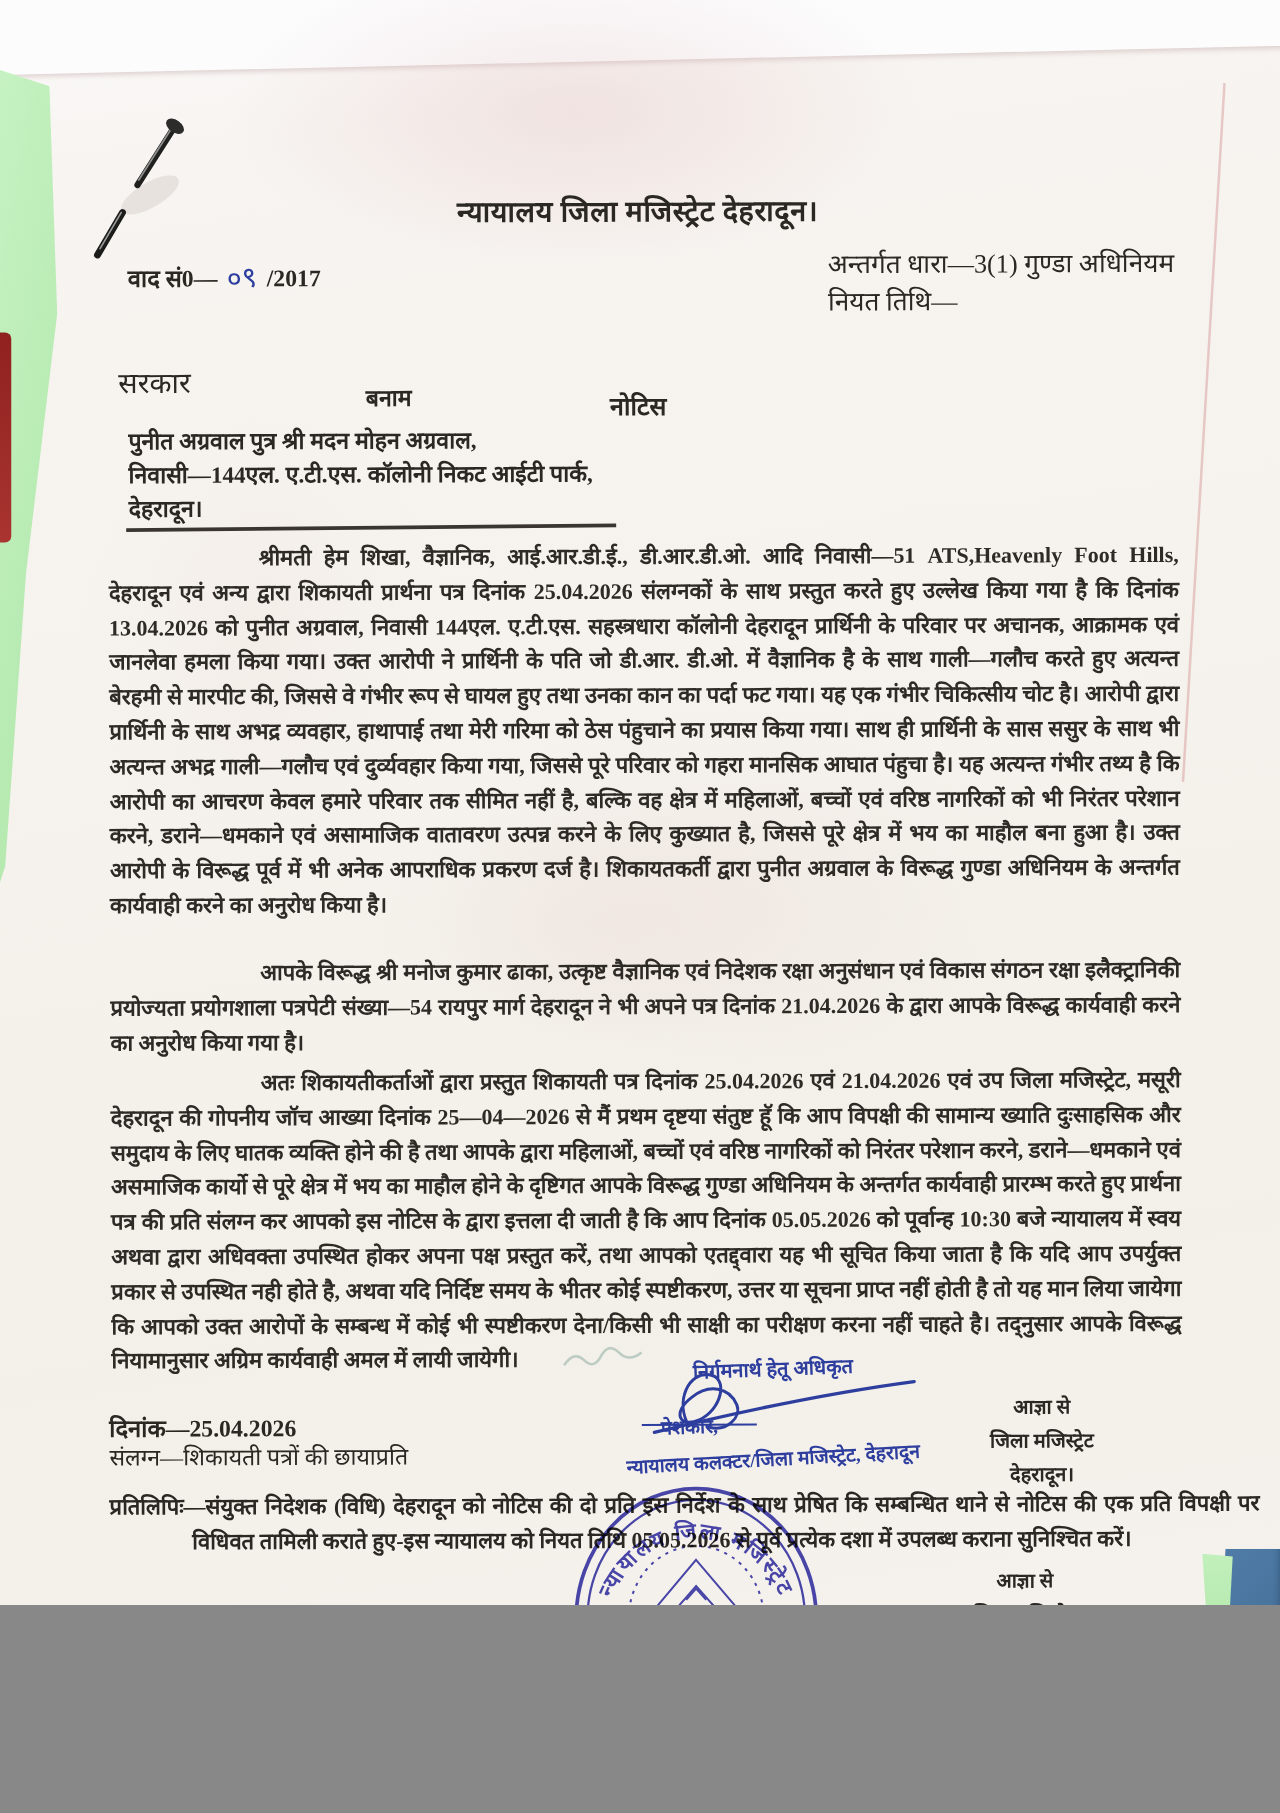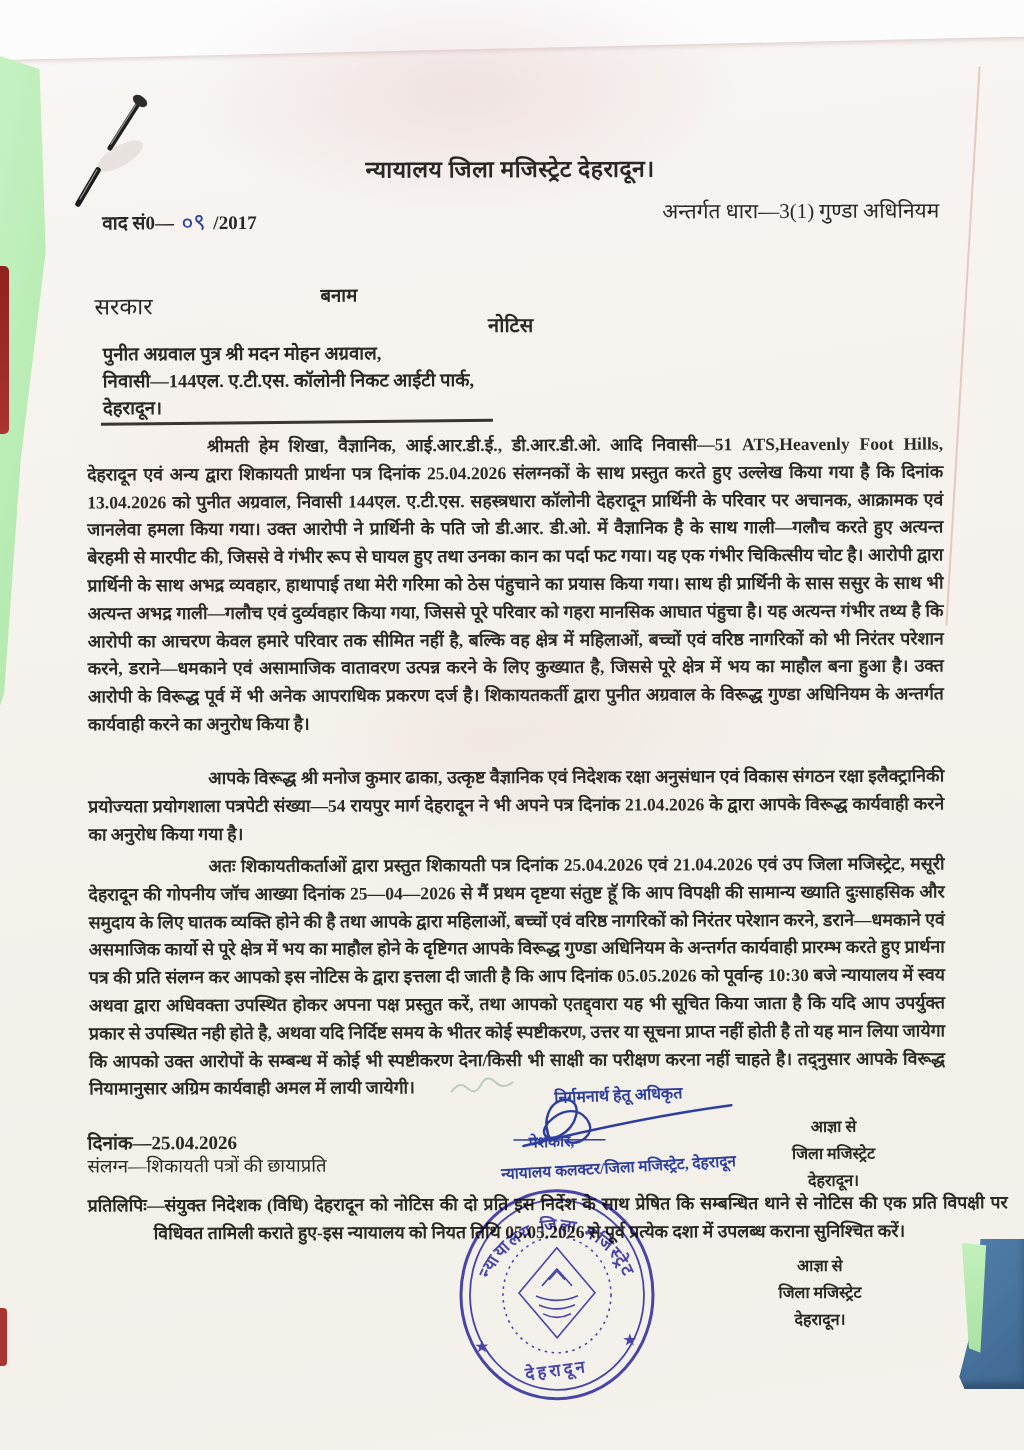--- a/index.html
+++ b/index.html
@@ -1,17 +1,17 @@
 <!DOCTYPE html>
 <html><head>
 <meta charset="utf-8">
 <style>
   html,body{margin:0;padding:0;background:#888;}
   #canvas{
-    position:relative;width:1024px;height:1450px;overflow:hidden;
+    position:relative;width:1024px;height:1284px;overflow:hidden;
     background:linear-gradient(172deg,#fbfaf9 0%,#f7f4f1 10%,#f6f3ee 38%,#f3efe9 78%,#f5f2ed 100%);
     font-family:"Liberation Serif","DejaVu Serif",serif;
     color:#2b2824;
   }
   .blush{position:absolute;pointer-events:none;}
   .b1{left:180px;top:-40px;width:560px;height:260px;background:radial-gradient(ellipse at center,rgba(224,186,186,.30),rgba(224,186,186,0) 70%);}
   .b2{left:330px;top:560px;width:520px;height:320px;background:radial-gradient(ellipse at center,rgba(222,196,192,.14),rgba(222,196,192,0) 70%);}
   .b3{left:300px;top:640px;width:360px;height:200px;background:radial-gradient(ellipse at center,rgba(218,188,184,.12),rgba(218,188,184,0) 70%);}
   .b4{left:60px;top:300px;width:300px;height:420px;background:radial-gradient(ellipse at center,rgba(228,200,196,.12),rgba(228,200,196,0) 70%);}
   .top-edge{position:absolute;left:-24px;top:-34px;width:1100px;height:82px;background:#fcfcfd;transform:rotate(-1.3deg);box-shadow:0 2px 4px rgba(178,148,148,.38);}
@@ -23,21 +23,21 @@
   .denim{position:absolute;left:958px;top:1239px;width:66px;height:150px;background:linear-gradient(135deg,#517fa9,#46719b 60%,#3f6890);
     clip-path:polygon(34% 0%,100% 0%,100% 100%,10% 100%,2% 92%,26% 50%);box-shadow:inset 0 -6px 6px rgba(20,30,50,.35);}
   .green-right{position:absolute;left:958px;top:1243px;width:32px;height:112px;background:linear-gradient(#c2f0bc,#a9e2a2);
     clip-path:polygon(12% 0%,88% 2%,70% 98%,34% 94%);}
   .textwrap{position:absolute;left:0;top:0;width:1024px;height:1450px;transform:rotate(-.2deg);}
   .title{position:absolute;left:0;top:152px;width:1024px;text-align:center;font-size:23px;font-weight:700;letter-spacing:.5px;}
   .case-line{position:absolute;left:104px;top:203px;font-size:19px;font-weight:700;}
   .hand-blue{color:#2e3e9e;font-size:23px;font-weight:400;padding:0 3px;display:inline-block;transform:rotate(-4deg) translateY(1px);}
   .hdr-right{position:absolute;left:664px;top:197px;font-size:21px;font-weight:400;line-height:30px;}
   .party-gov{position:absolute;left:96px;top:288px;font-size:23px;font-weight:400;}
-  .party-vs{position:absolute;left:294px;top:281px;font-size:18.5px;font-weight:700;margin-left:28px;}
+  .party-vs{position:absolute;left:294px;top:304px;font-size:18.5px;font-weight:700;}
   .notice-h{position:absolute;left:0;top:311px;width:1024px;text-align:center;font-size:20px;font-weight:700;}
   .addr{position:absolute;left:104px;top:340px;font-size:18.5px;font-weight:700;line-height:27px;}
   .sep{position:absolute;left:102px;top:420px;width:392px;border-top:3px solid #3a3530;transform:rotate(-.35deg);}
   .para{position:absolute;left:88px;width:856px;font-size:17.6px;line-height:27.8px;text-align:justify;font-weight:600;color:#2e2a26;}
   .p1{top:432px;text-indent:120px;}
   .p2{top:764px;text-indent:120px;}
   .p3{top:852px;text-indent:120px;}
   .encl{position:absolute;left:86px;top:1151px;font-size:18.5px;font-weight:400;}
   .dateln{position:absolute;left:86px;top:1128px;font-size:19px;font-weight:700;}
   .endorse{position:absolute;left:462px;top:1084px;width:310px;color:#2e3e9e;text-align:center;mix-blend-mode:multiply;}
@@ -85,20 +85,21 @@
     <div class="title">न्यायालय जिला मजिस्ट्रेट देहरादून।</div>
 
     <div class="case-line">
       <span>वाद सं0—</span>
       <span class="hand-blue">०९</span>
       <span>/2017</span>
     </div>
 
     <div class="hdr-right">
       <div>अन्तर्गत धारा—3(1) गुण्डा अधिनियम</div>
+      <div>नियत तिथि—</div>
     </div>
 
     <div class="party-gov">सरकार</div>
     <div class="party-vs">बनाम</div>
 
     <div class="notice-h">नोटिस</div>
 
     <div class="addr">
       <div>पुनीत अग्रवाल पुत्र श्री मदन मोहन अग्रवाल,</div>
       <div>निवासी—144एल. ए.टी.एस. कॉलोनी निकट आईटी पार्क,</div>

